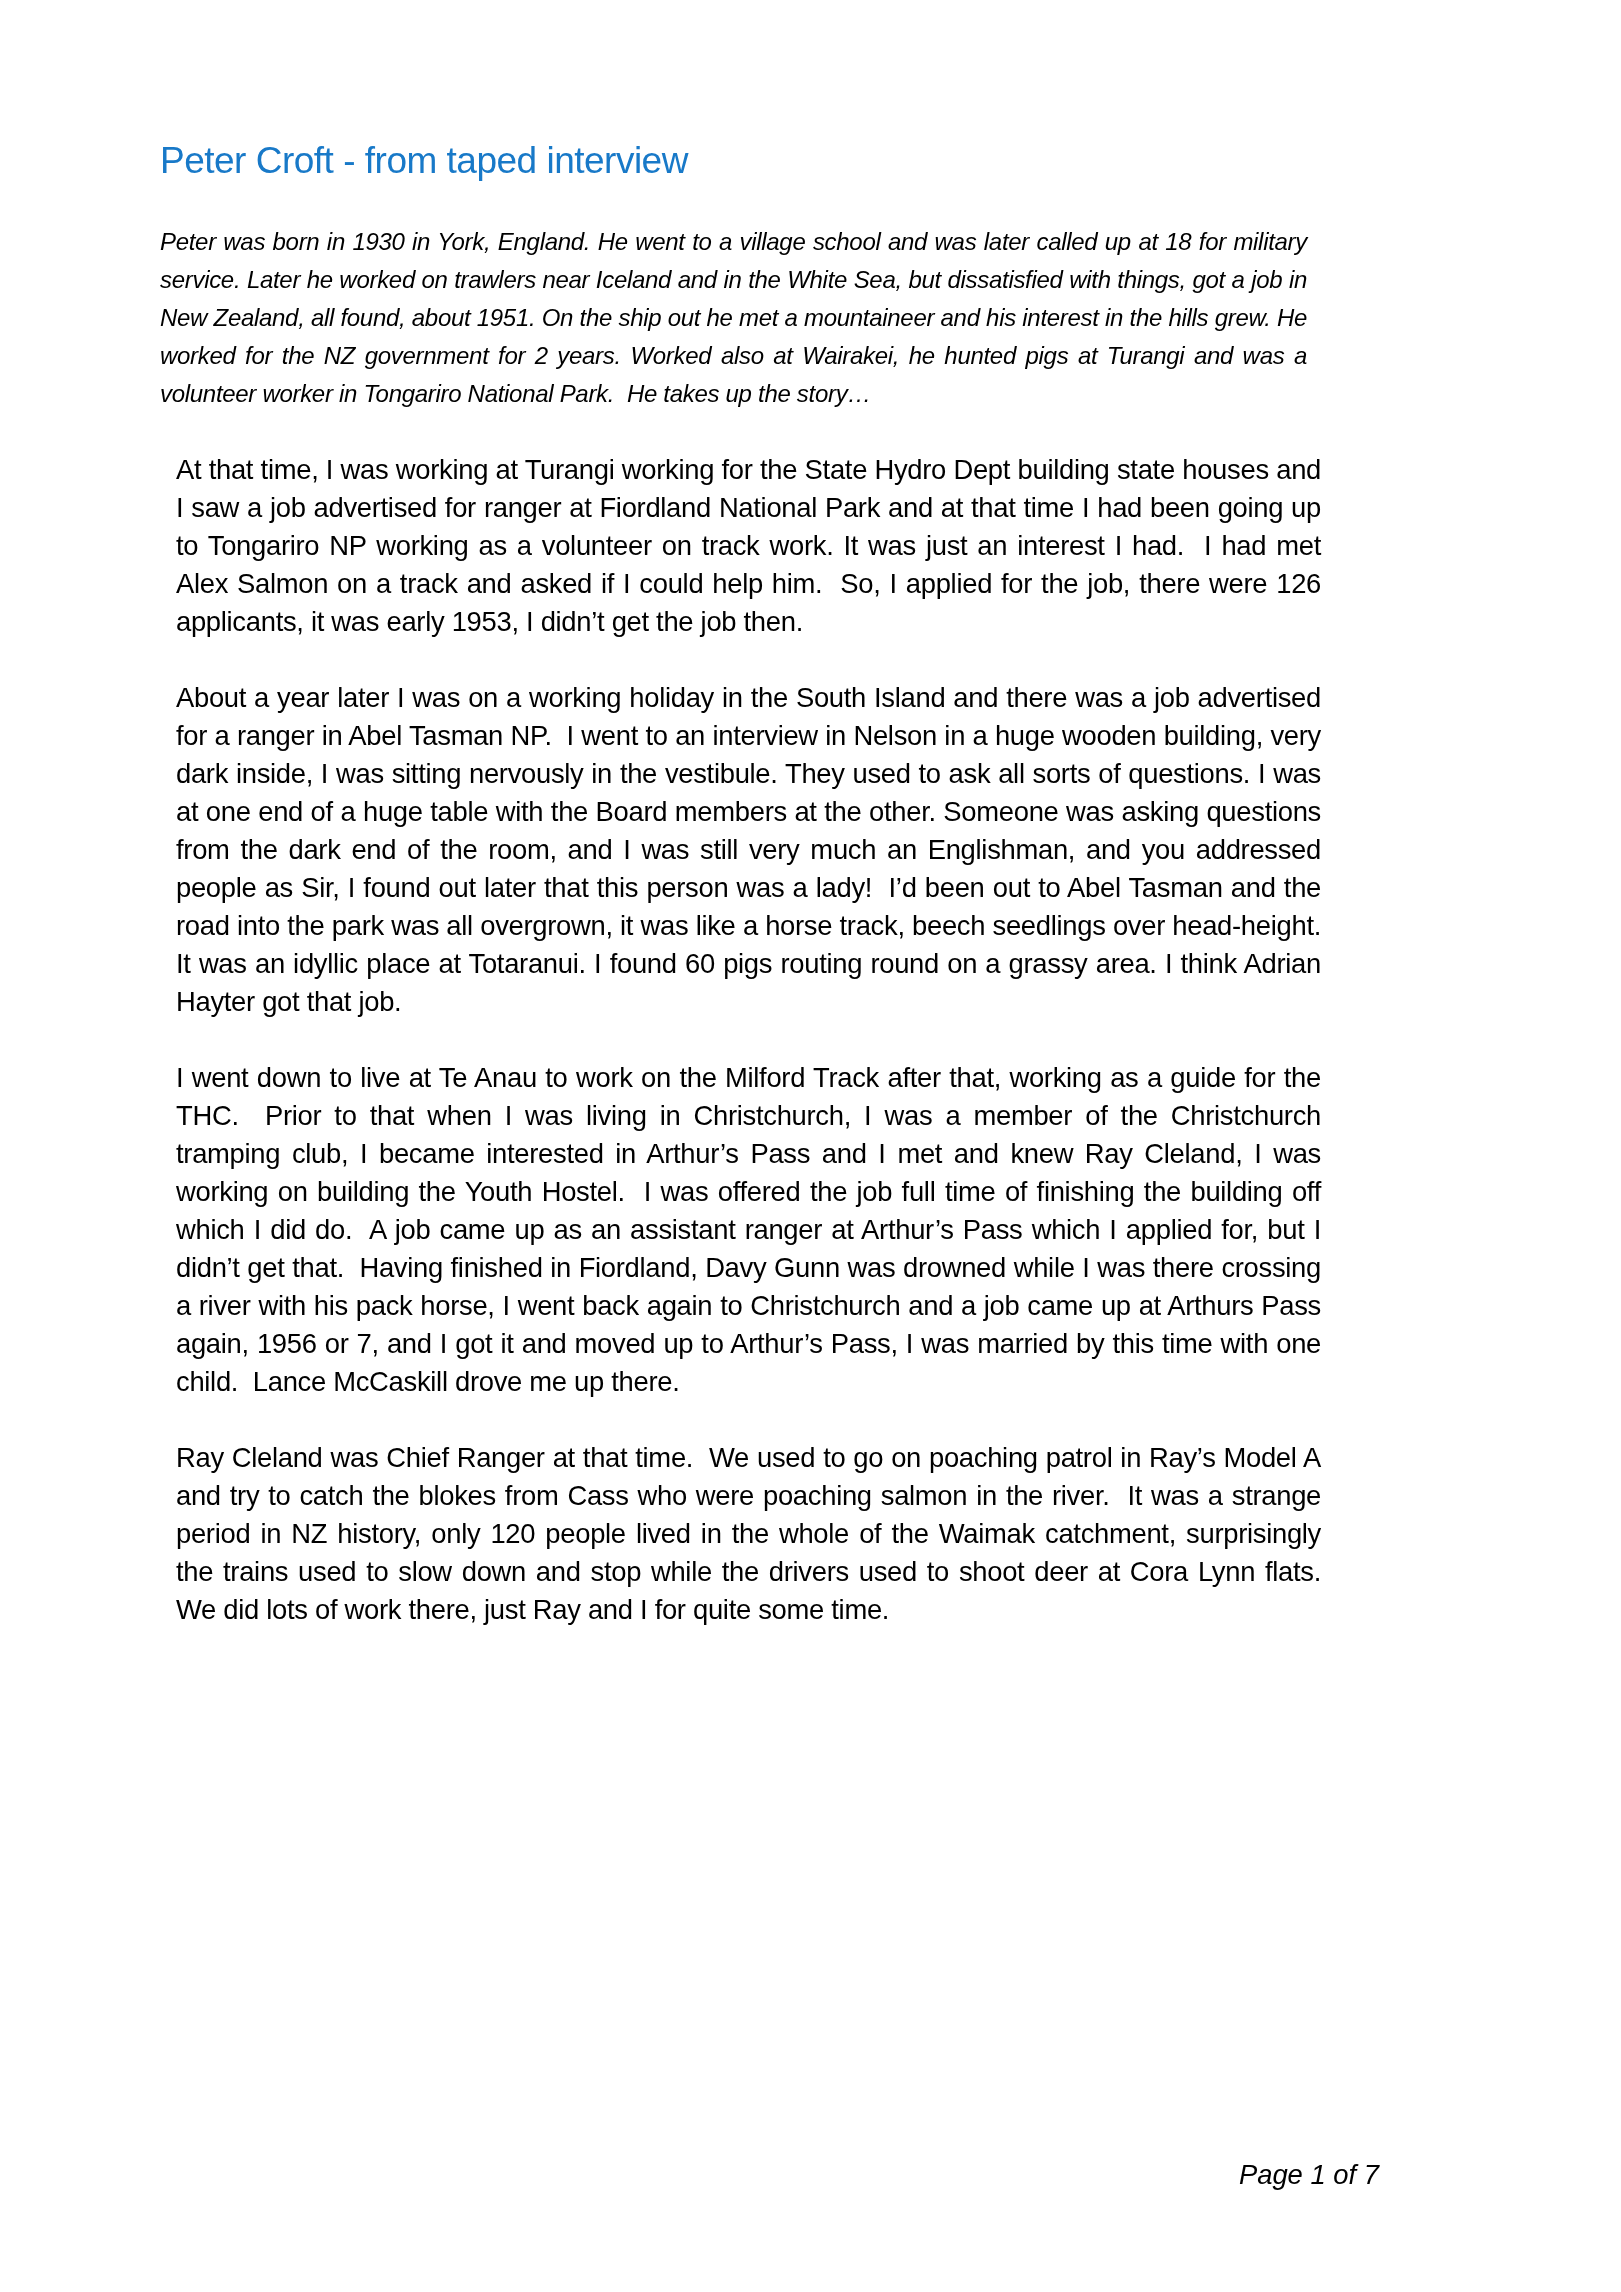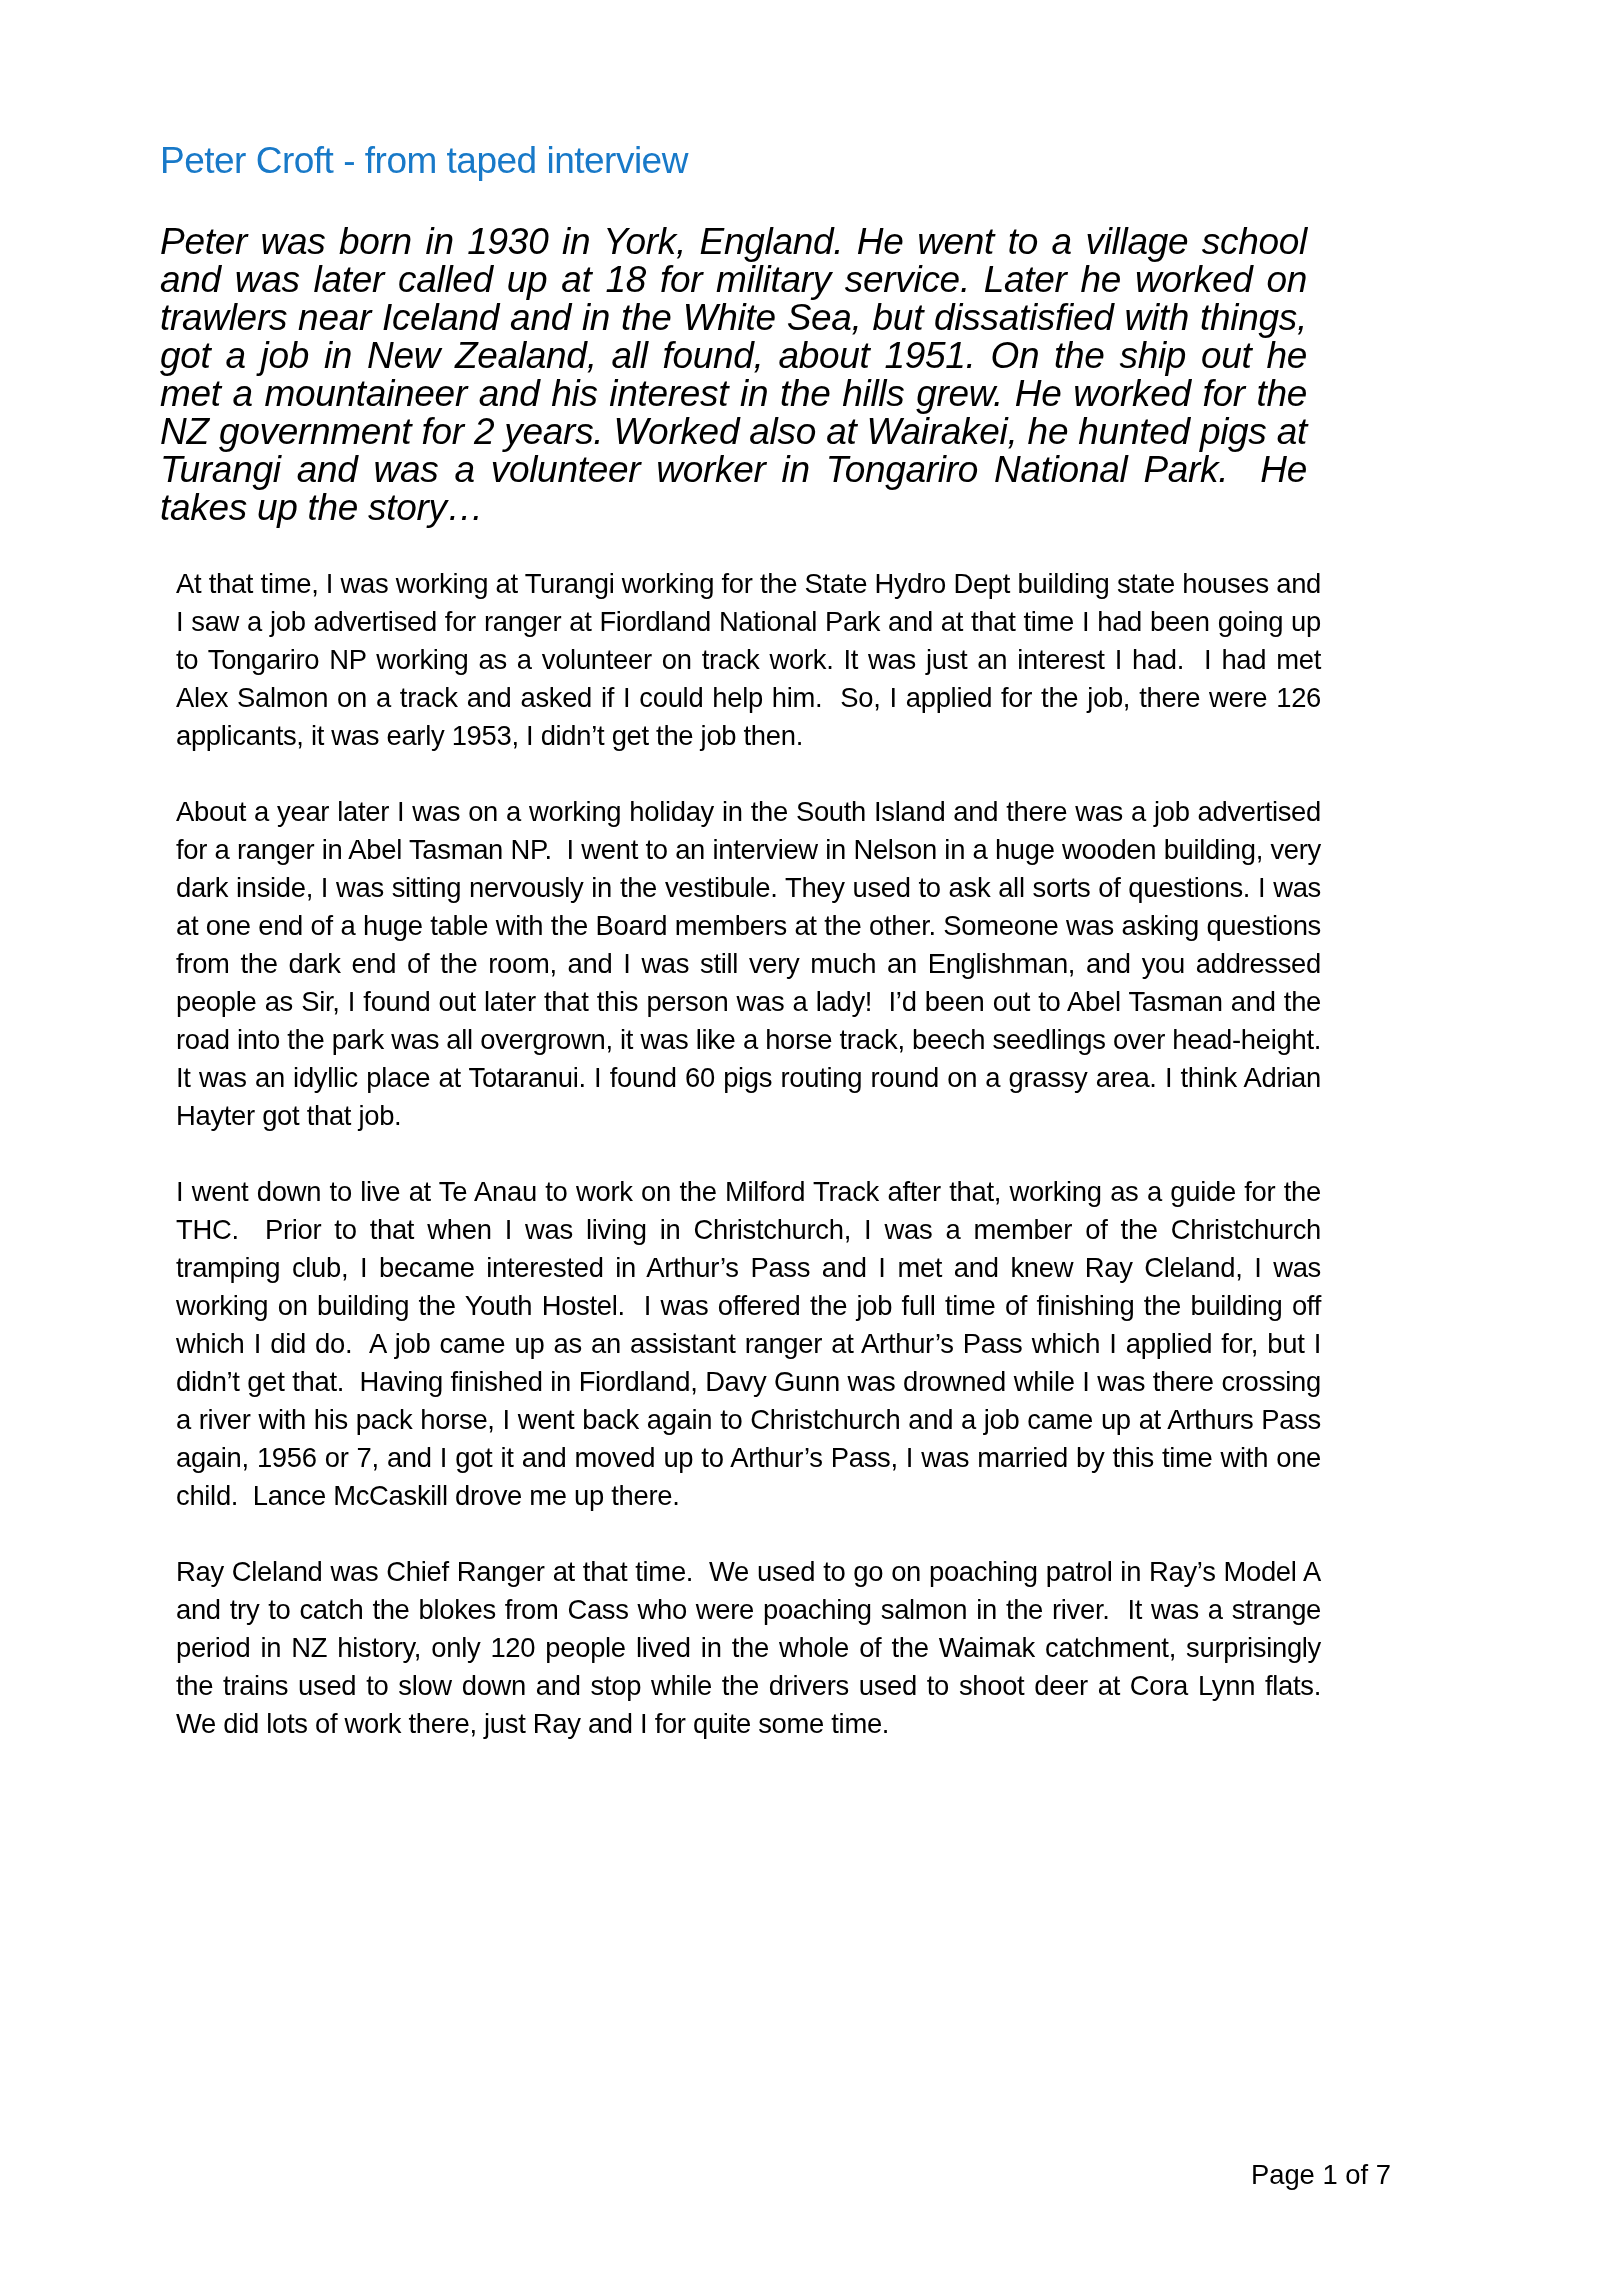--- a/index.html
+++ b/index.html
@@ -33,42 +33,43 @@
   .section-heading {
     margin: 139px 0 0 0;
     font-size: 37px;
     line-height: 43px;
     font-weight: 400;
     color: #1879C8;
     letter-spacing: -0.5px;
   }
   .intro-para {
     margin: 41px 14px 0 0;
-    font-size: 37px;
+    font-size: 24px;
     line-height: 38px;
     font-style: italic;
     text-align: justify;
     white-space: pre-wrap;
     letter-spacing: -0.3px;
   }
   .body-para {
     margin: 38px 0 0 16px;
     font-size: 27.4px;
     line-height: 38px;
     text-align: justify;
     white-space: pre-wrap;
     letter-spacing: -0.3px;
   }
   .page-footer {
     position: absolute;
     top: 2156px;
-    right: 230px;
+    right: 242px;
     font-size: 27.4px;
     line-height: 38px;
     color: #000000;
+    font-style: italic;
   }
 </style>
 </head>
 <body>
 
 <div class="page-content">
 
 
   <h2 class="section-heading">Peter Croft - from taped interview</h2>
 

